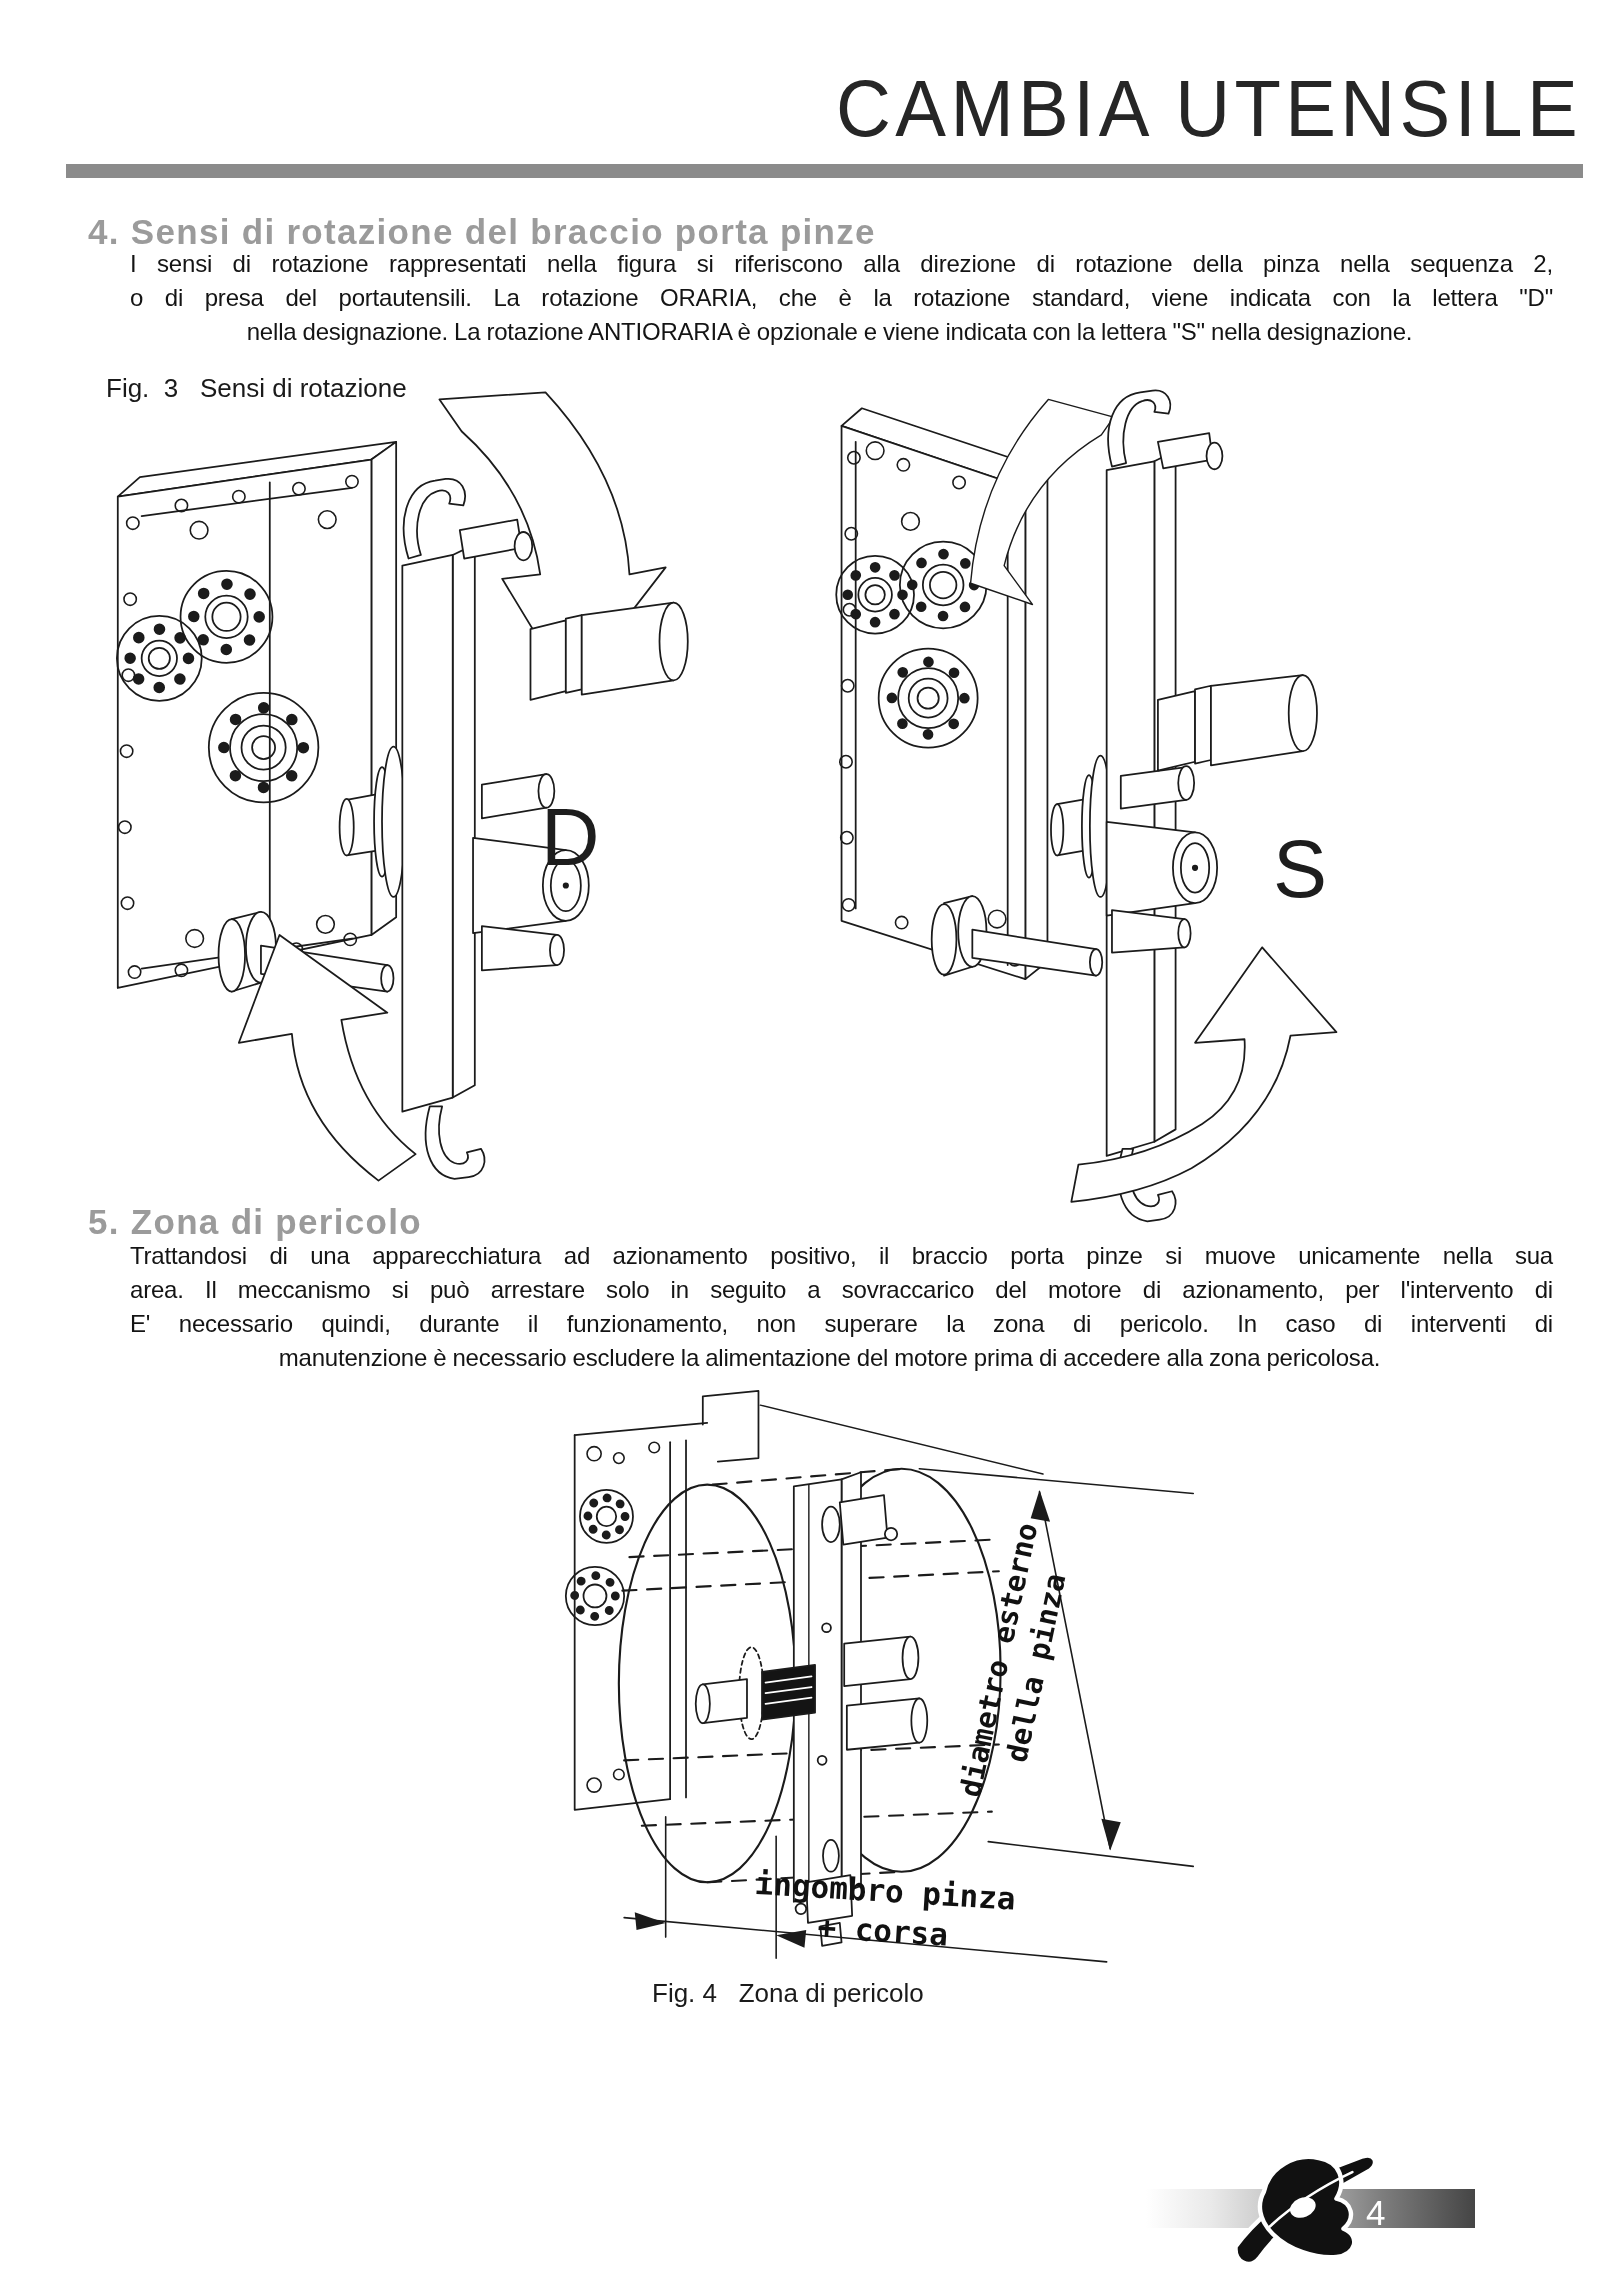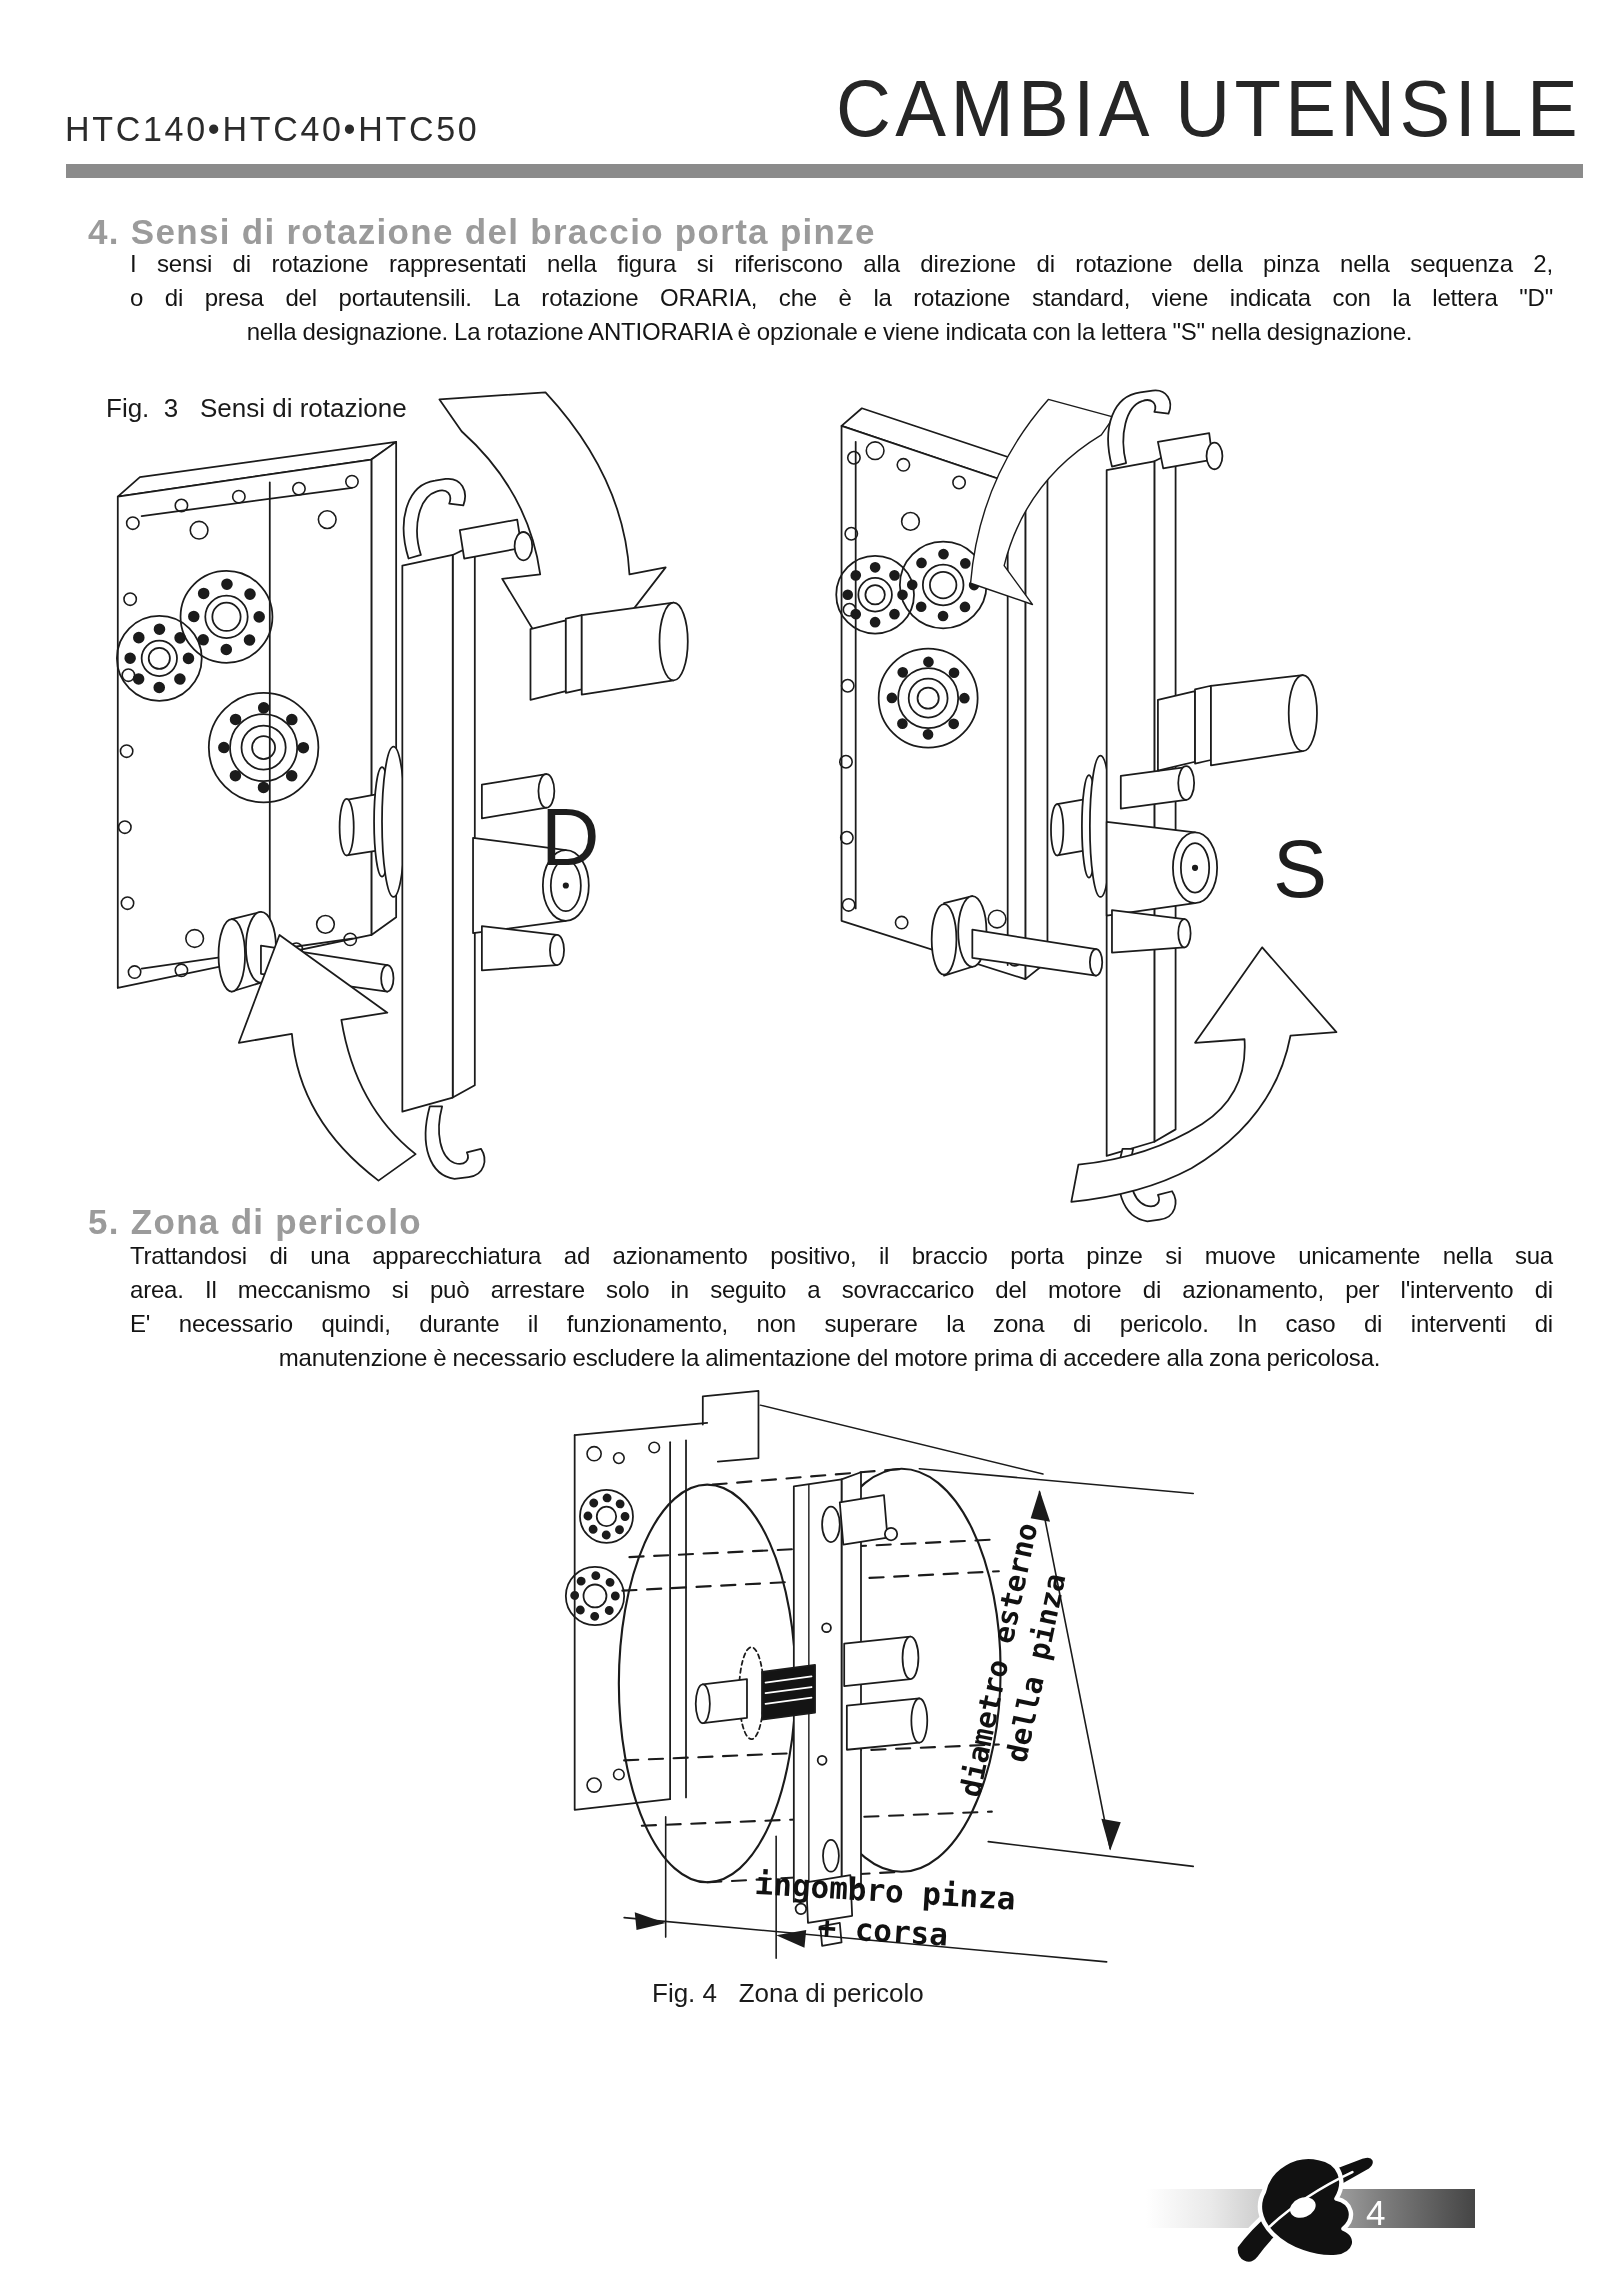--- a/index.html
+++ b/index.html
@@ -15,21 +15,21 @@
   #sec4-head{left:88px;top:212px;}
   #sec5-head{left:88px;top:1202px;}
   
   .para{left:106px;width:1447px;font-size:24px;line-height:34px;letter-spacing:-0.2px;word-spacing:-0.4px;color:#141414;}
   .jline{text-align:justify;text-align-last:justify;margin-left:24px;}
   .lline{text-align:center;}
   #sec4-para{top:247px;}
   #sec5-para{top:1239px;}
   
   .caption{font-size:26px;color:#1a1a1a;white-space:pre;}
-  #fig3-caption{left:106px;top:373px;margin-top:20px;}
+  #fig3-caption{left:106px;top:373px;}
   #fig4-caption{left:652px;top:1978px;}
   
   .rotletter{font-size:81px;color:#1d1d1d;line-height:1;}
   #label-d{left:541px;top:797px;}
   #label-s{left:1273px;top:829px;}
   
   #draw{left:0;top:0;width:1623px;height:2295px;pointer-events:none;}
   
   .dimlabel{font-family:"DejaVu Sans Mono","Liberation Mono",monospace;font-weight:bold;color:#111;
             text-align:center;line-height:1.3;white-space:pre;}
@@ -38,21 +38,20 @@
   
   #footer-bar{left:1146px;top:2189px;width:329px;height:39px;
      background:linear-gradient(90deg,#ffffff 0%,#e9e9e9 20%,#bcbcbc 45%,#7d7d7d 72%,#454545 100%);}
   #page-num{left:1366px;top:2193px;font-size:35px;color:#ffffff;}
 </style>
 </head>
 <body>
 
 <div id="page">
 
-  <div class="abs" id="hdr-models">HTC140•HTC40•HTC50</div>
   <div class="abs" id="hdr-title">CAMBIA UTENSILE</div>
   <div class="abs" id="hdr-rule"></div>
 
   <div class="abs sec-head" id="sec4-head">4. Sensi di rotazione del braccio porta pinze</div>
   <div class="abs para" id="sec4-para">
     <div class="jline">I sensi di rotazione rappresentati nella figura si riferiscono alla direzione di rotazione della pinza nella sequenza 2,</div>
     <div class="jline">o di presa del portautensili. La rotazione ORARIA, che è la rotazione standard, viene indicata con la lettera "D"</div>
     <div class="lline">nella designazione. La rotazione ANTIORARIA è opzionale e viene indicata con la lettera "S" nella designazione.</div>
   </div>
 

